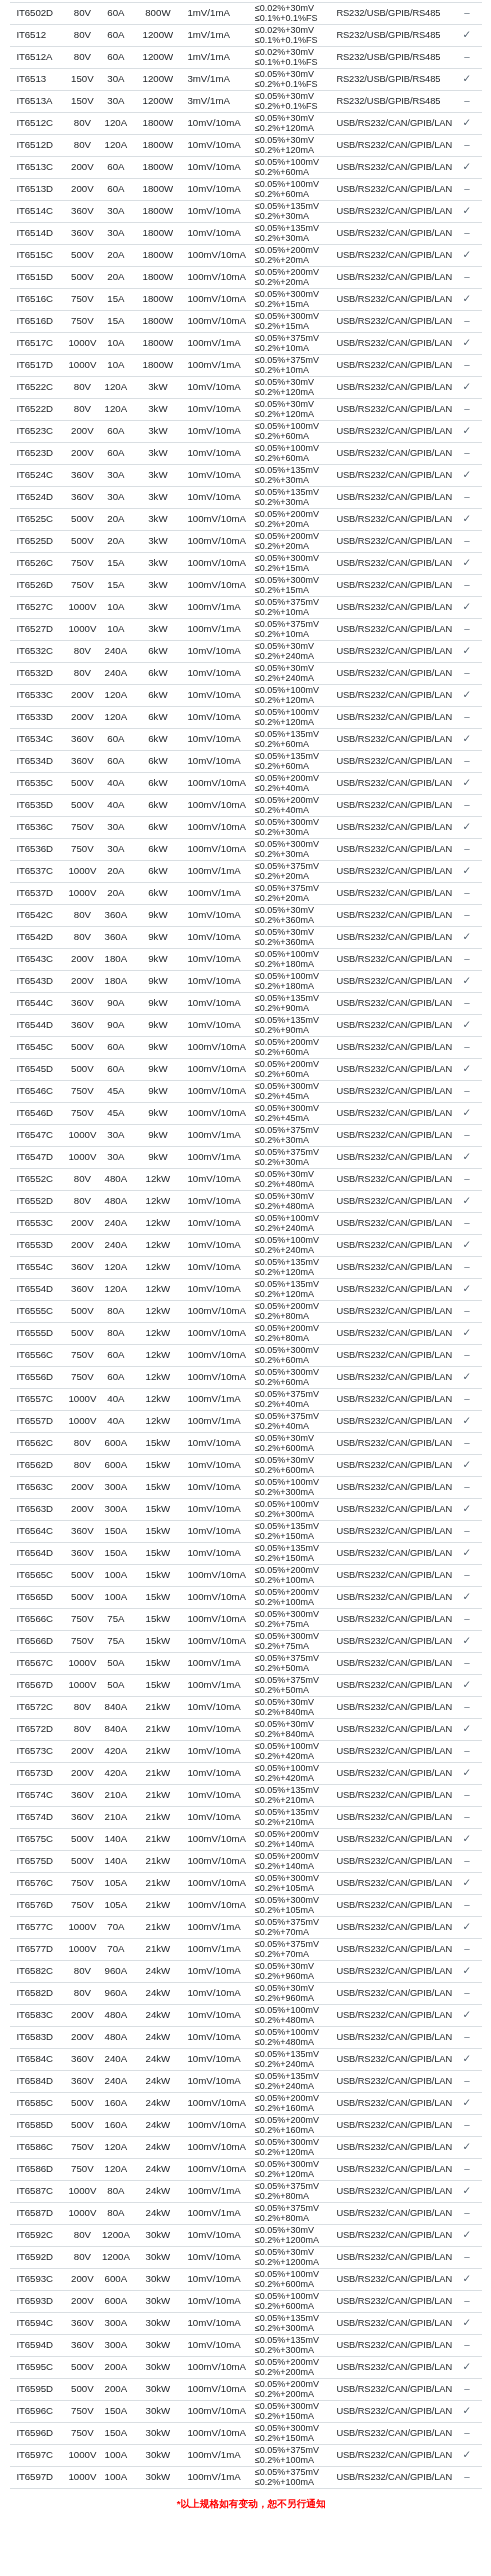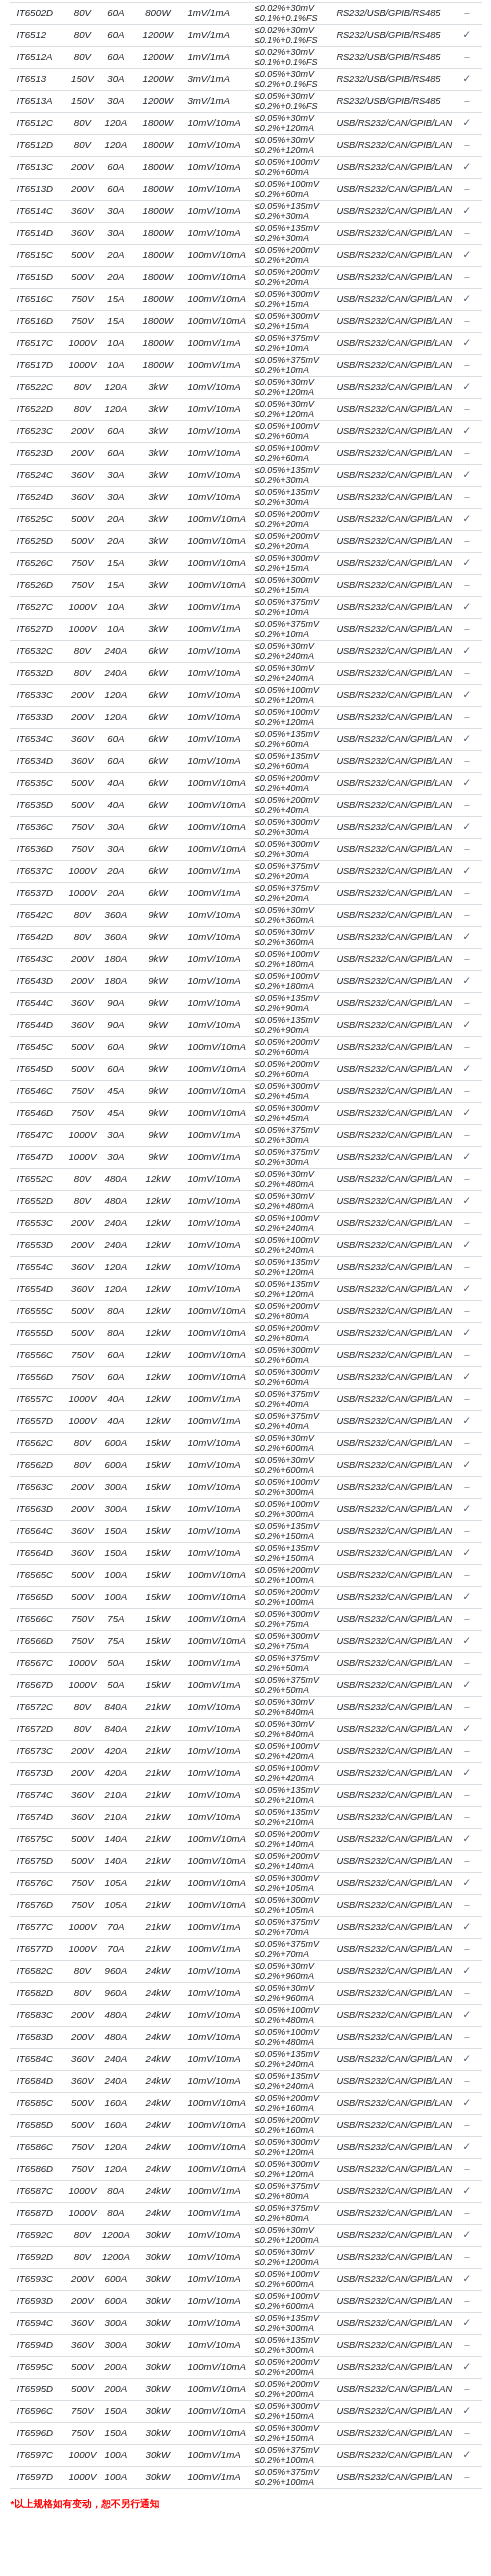--- a/index.html
+++ b/index.html
@@ -10,21 +10,20 @@
   body {
     width: 492px;
     height: 2576px;
     overflow: hidden;
     font-family: "Liberation Sans", "DejaVu Sans", sans-serif;
     color: #212529;
   }
   .spec-table {
     margin: 1.5px 9.7px 0 10.4px;
     border-top: 0.7px solid #d9dee2;
-    font-style: italic;
   }
   .row {
     display: grid;
     grid-template-columns: 57px 30px 37px 47px 69px 83px 117px 33px;
     height: 22px;
     align-items: center;
     border-bottom: 0.7px solid #d9dee2;
     box-sizing: border-box;
   }
   .cell {
@@ -40,20 +39,21 @@
   .acc-line { white-space: nowrap; }
   .c-int  { padding-left: 3px; font-size: 9.3px; letter-spacing: -0.1px; }
   .c-sel  { text-align: center; }
   .c-sel.check { color: #4d5c6a; font-size: 10.4px; }
   .c-sel.dash  { color: #4d5c6a; font-size: 9.7px; }
   .footnote {
     margin: 9px 0 0 10.4px;
     font-size: 9.7px;
     font-weight: bold;
     line-height: 12px;
+    text-align: center;
   }
 </style>
 </head>
 <body style="color: rgb(33, 37, 41); background: rgb(255, 255, 255);">
 
 <div class="spec-table">
   <div>
   <div class="row">
     <div class="cell c-model">IT6502D</div>
     <div class="cell c-volt">80V</div>

